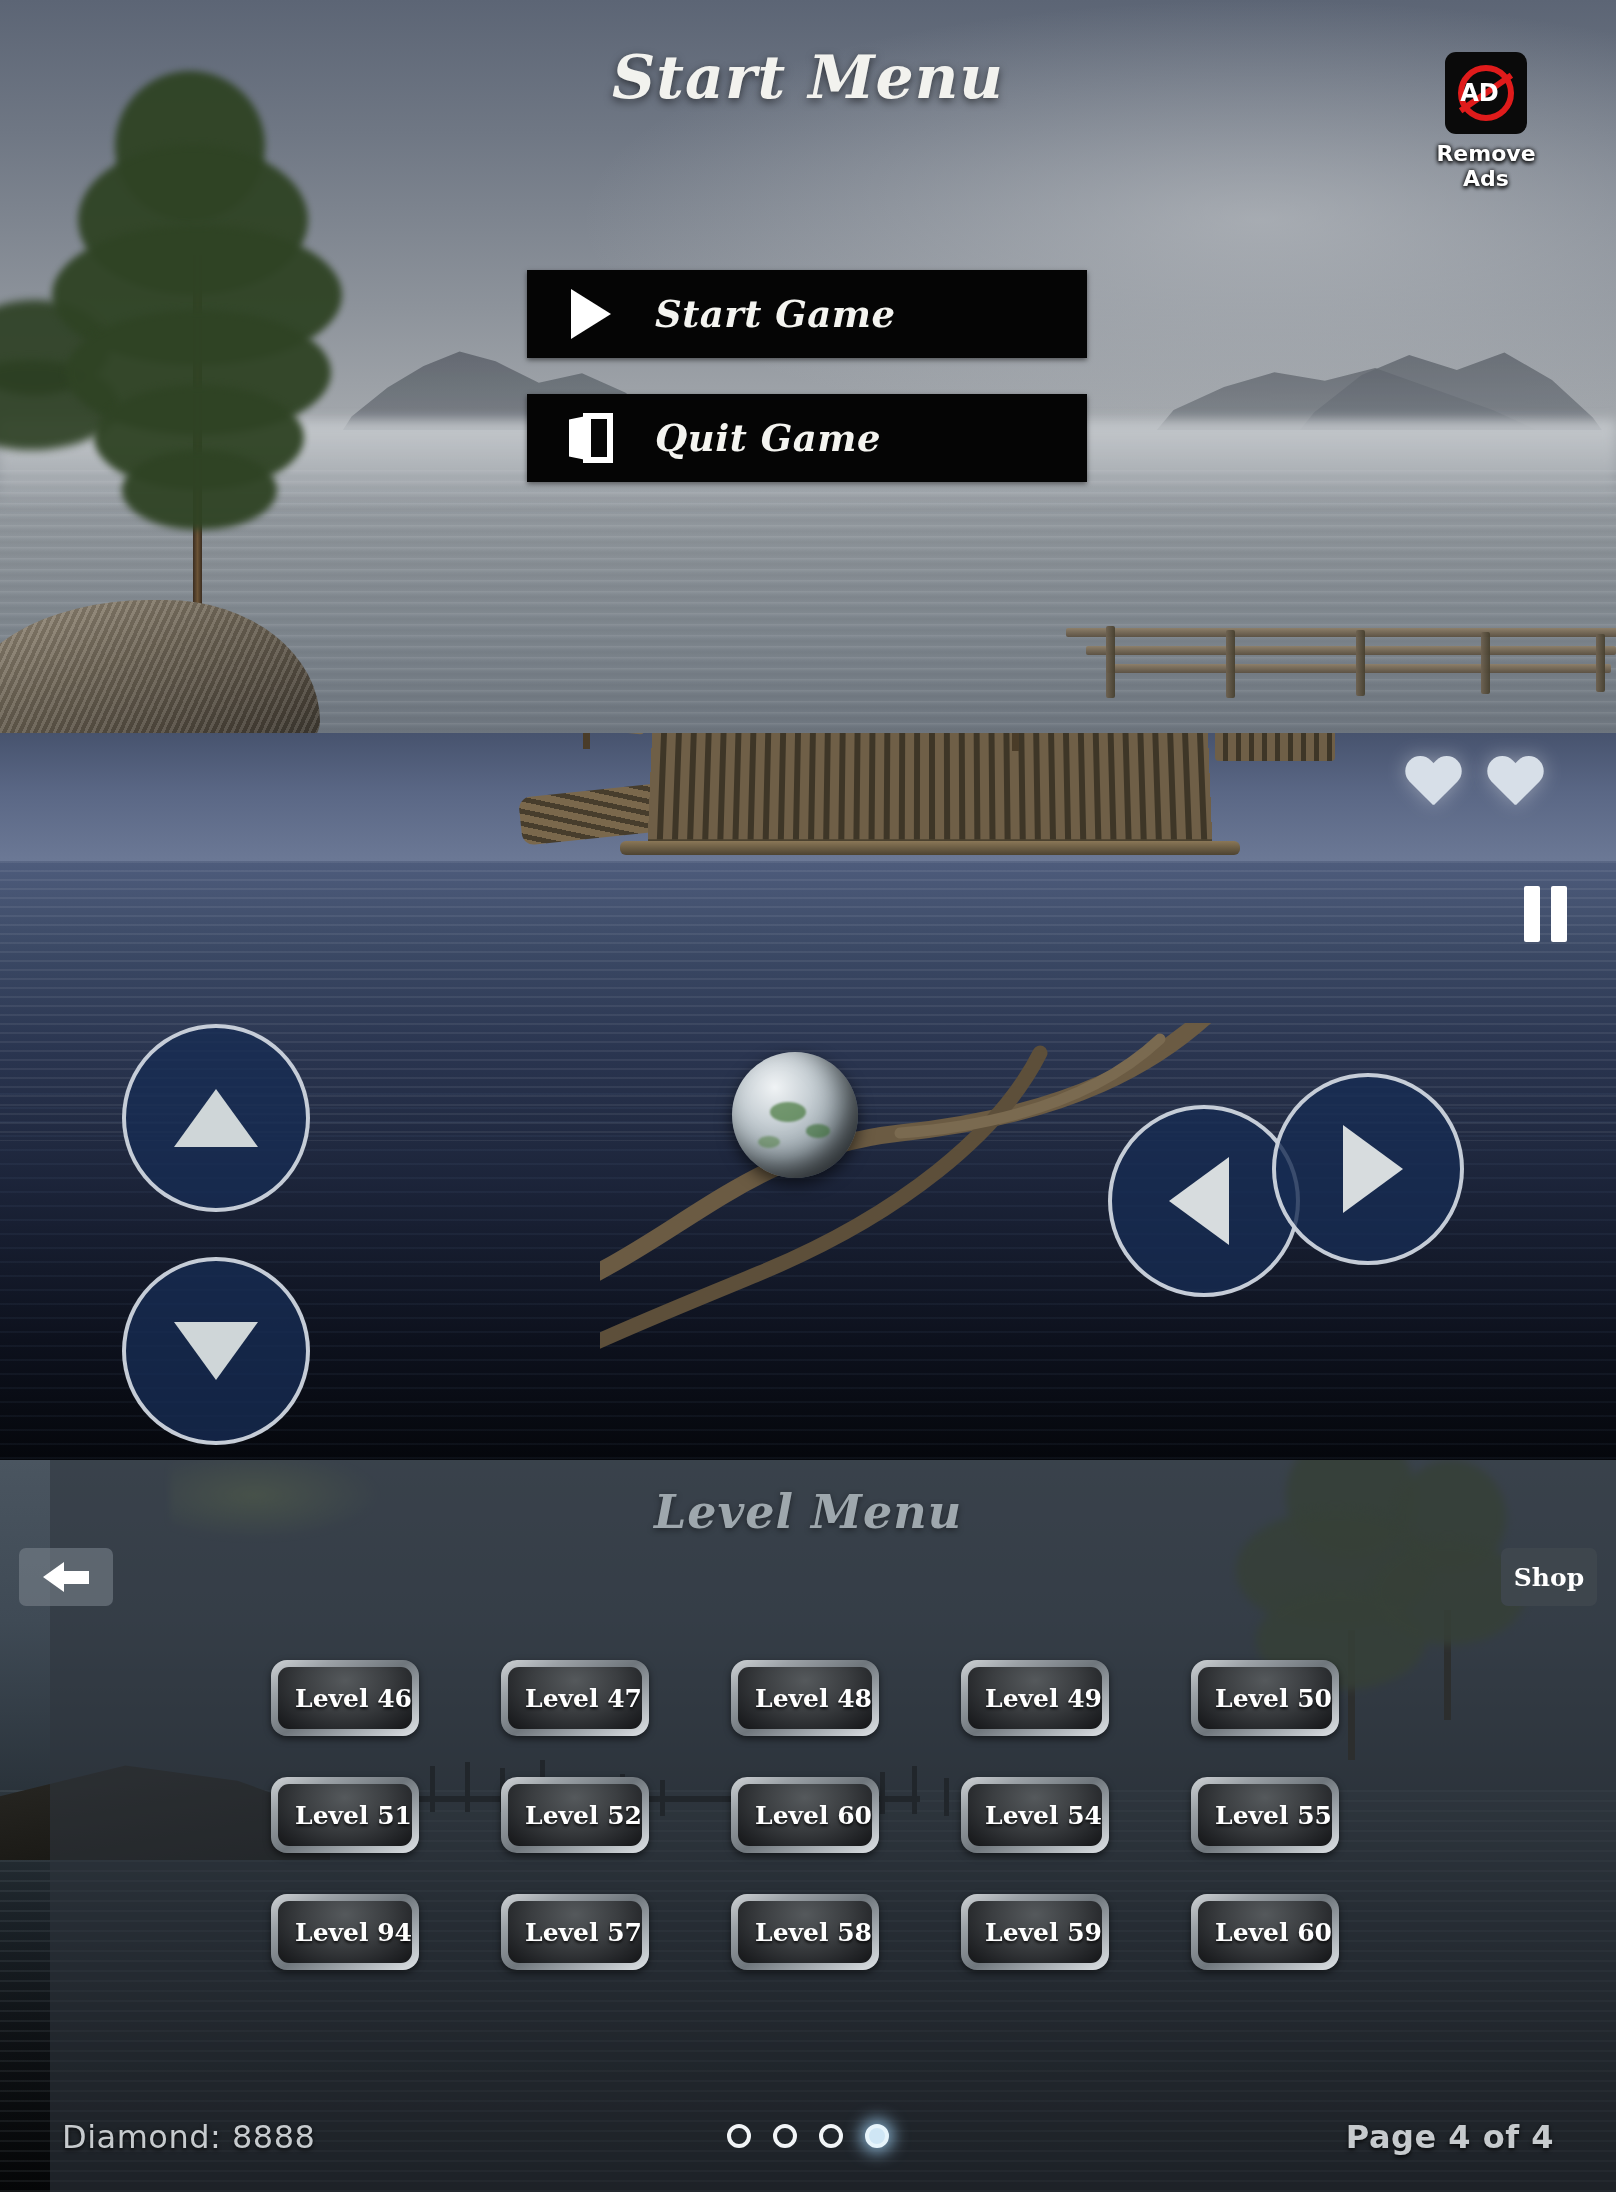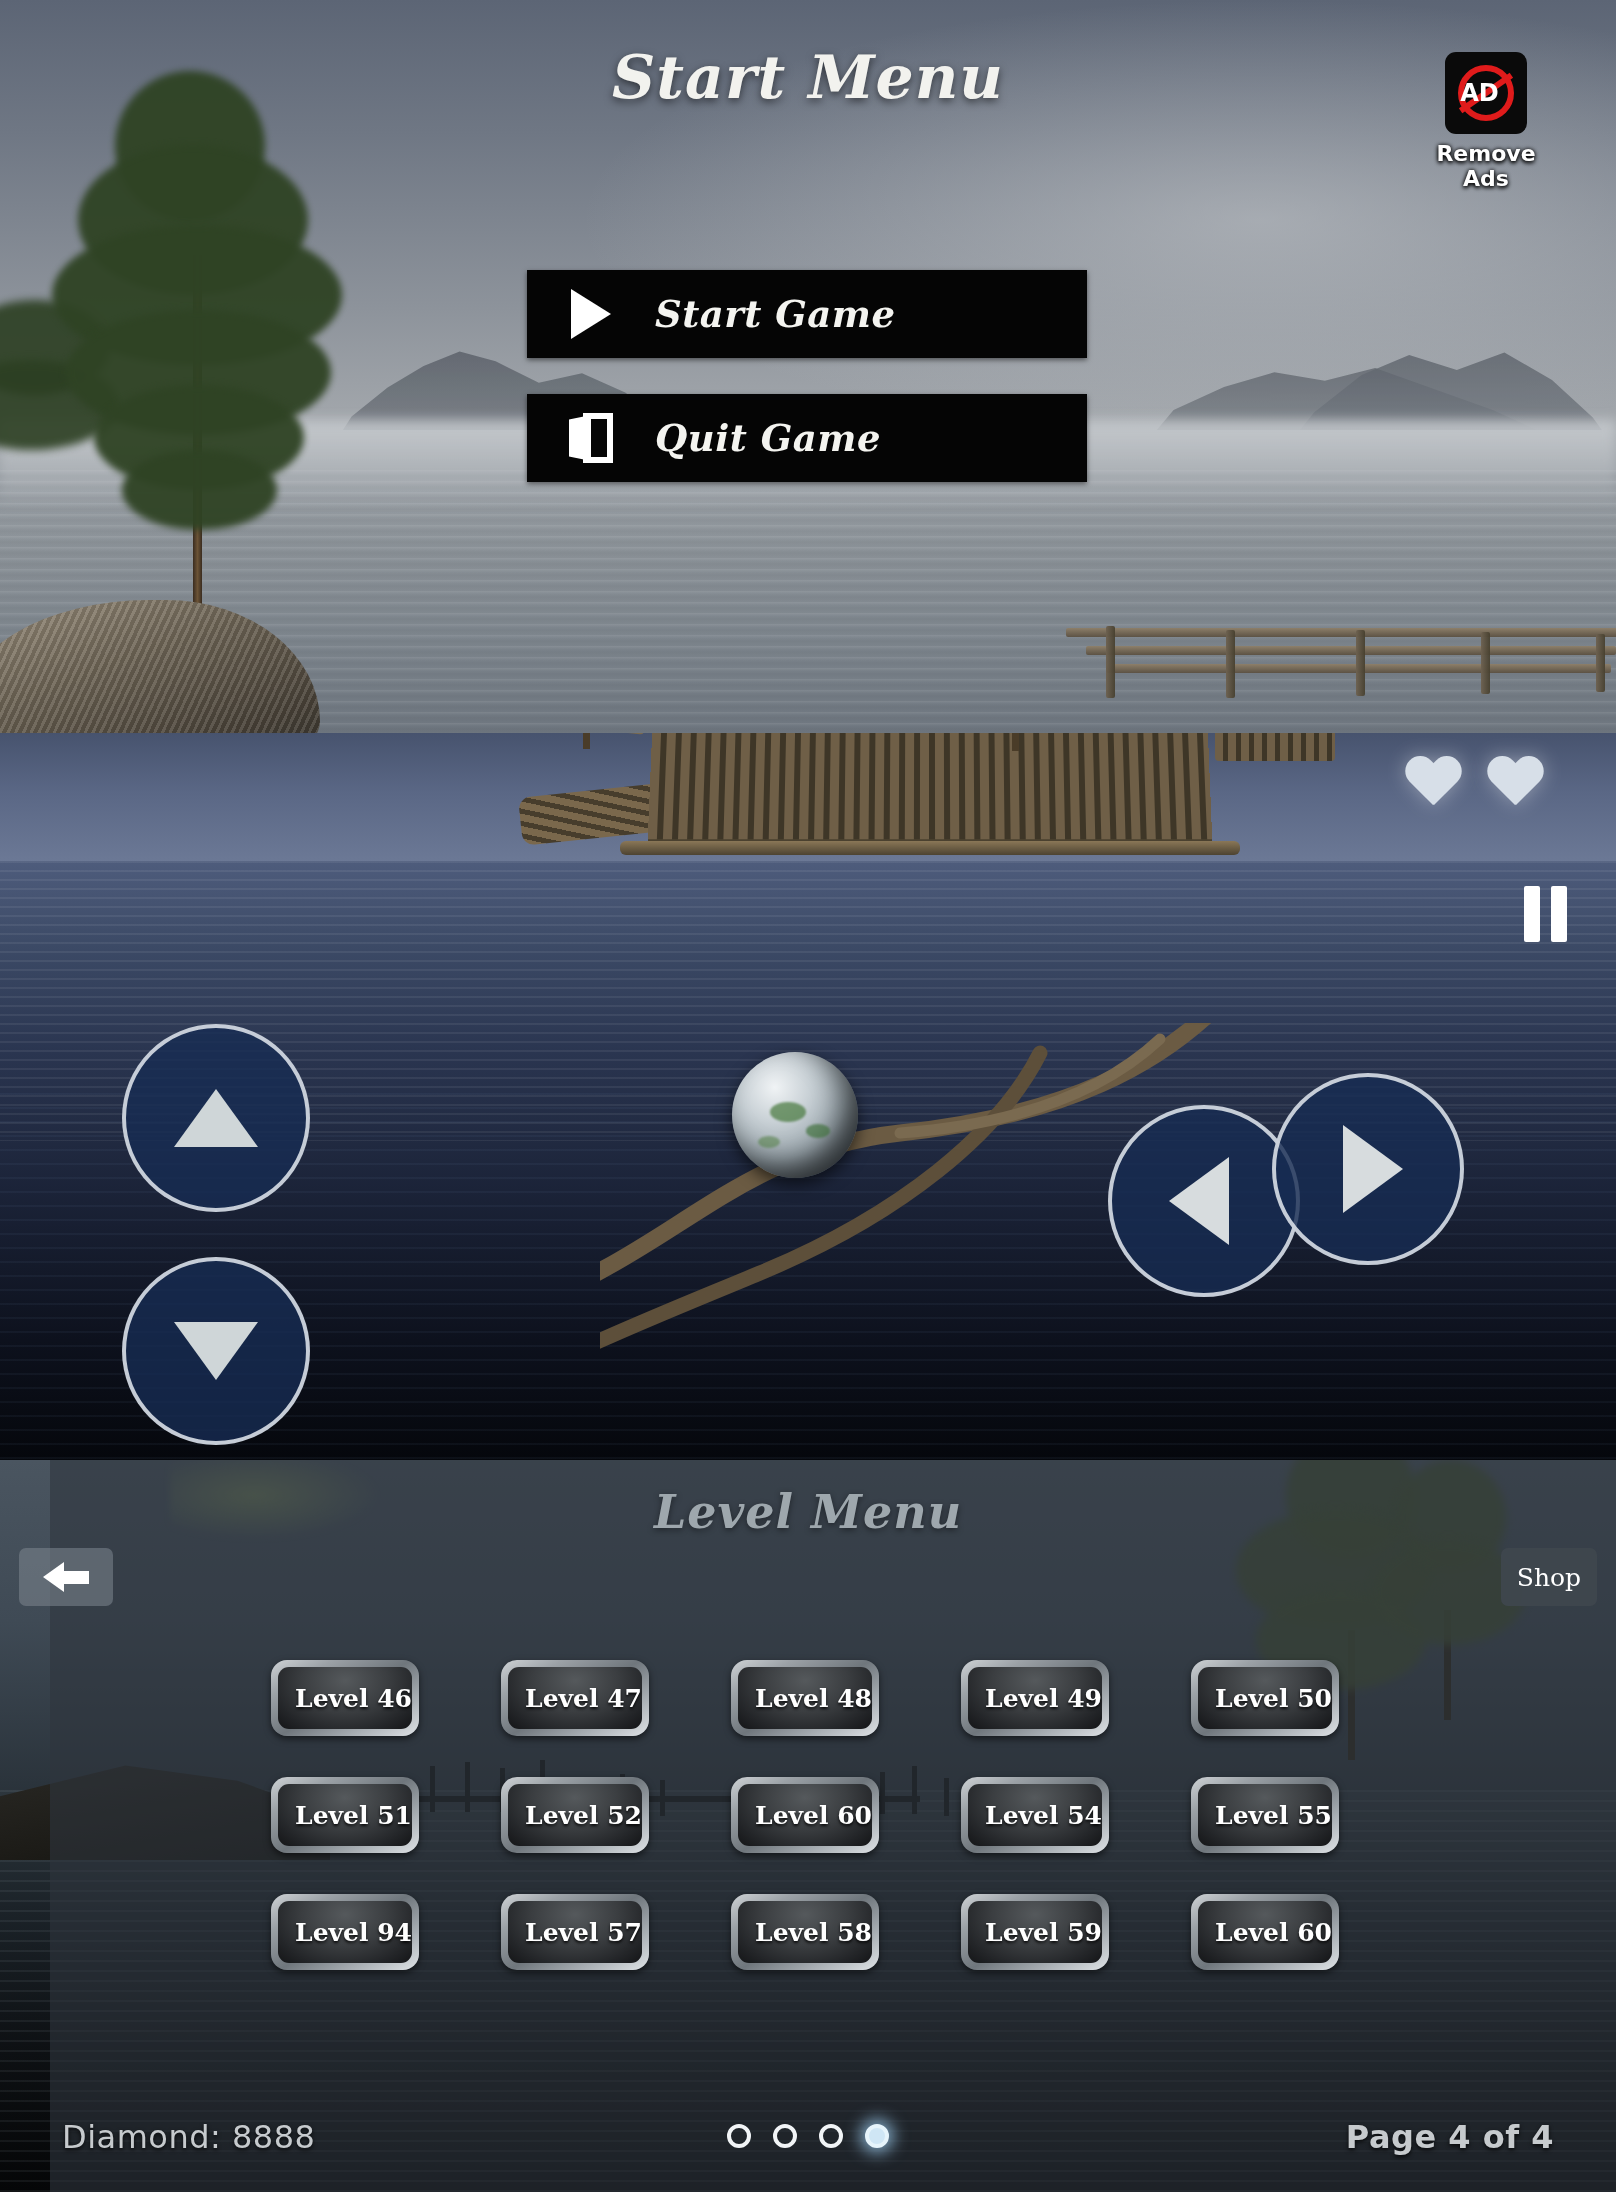--- a/index.html
+++ b/index.html
@@ -229,21 +229,21 @@
     display:flex; align-items:center; justify-content:center; cursor:pointer;
   }
   .arrow-left { position:relative; width:46px; height:30px; }
   .arrow-left .shaft { position:absolute; right:0; top:9px; width:26px; height:13px; background:#fff; }
   .arrow-left .head { position:absolute; left:0; top:0; width:0; height:0;
     border-top:15px solid transparent; border-bottom:15px solid transparent; border-right:21px solid #fff; }
   .shop-btn {
     position:absolute; right:19px; top:88px; width:96px; height:58px;
     background:rgba(63,70,78,.92); border-radius:7px;
     display:flex; align-items:center; justify-content:center; cursor:pointer;
-    font-family:"DejaVu Serif", serif; font-weight:400; font-size:25px; color:#fff;
+    font-family:"DejaVu Serif", serif; font-weight:700; font-size:25px; color:#fff;
   }
 
   .lv-grid {
     position:absolute; left:230px; top:200px; width:1150px;
     display:grid; grid-template-columns:repeat(5,1fr); row-gap:41px; justify-items:center;
   }
   .lv-btn {
     position:relative; width:148px; height:76px; border-radius:16px;
     background:linear-gradient(150deg,#cfd3d6 0%,#9ca2a7 22%,#6f767c 50%,#aeb4b9 78%,#dfe3e6 100%);
     padding:7px; cursor:pointer;

